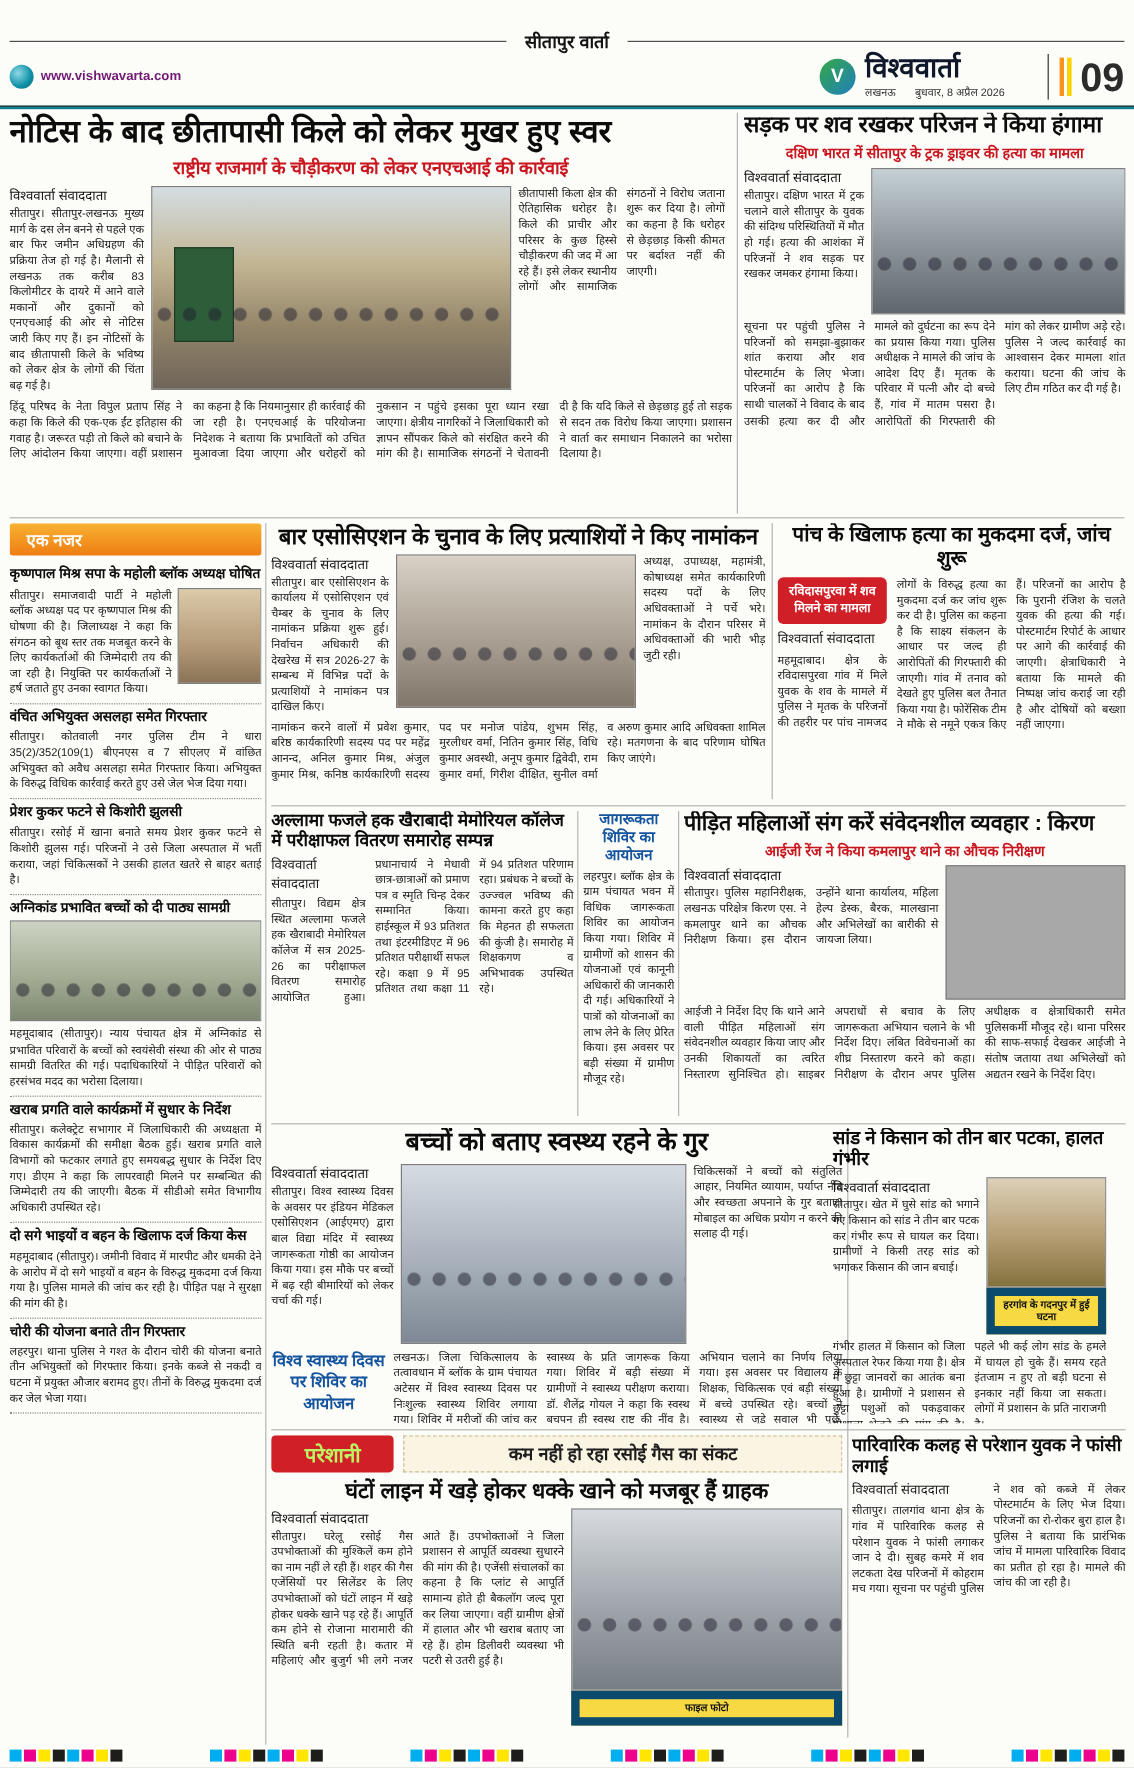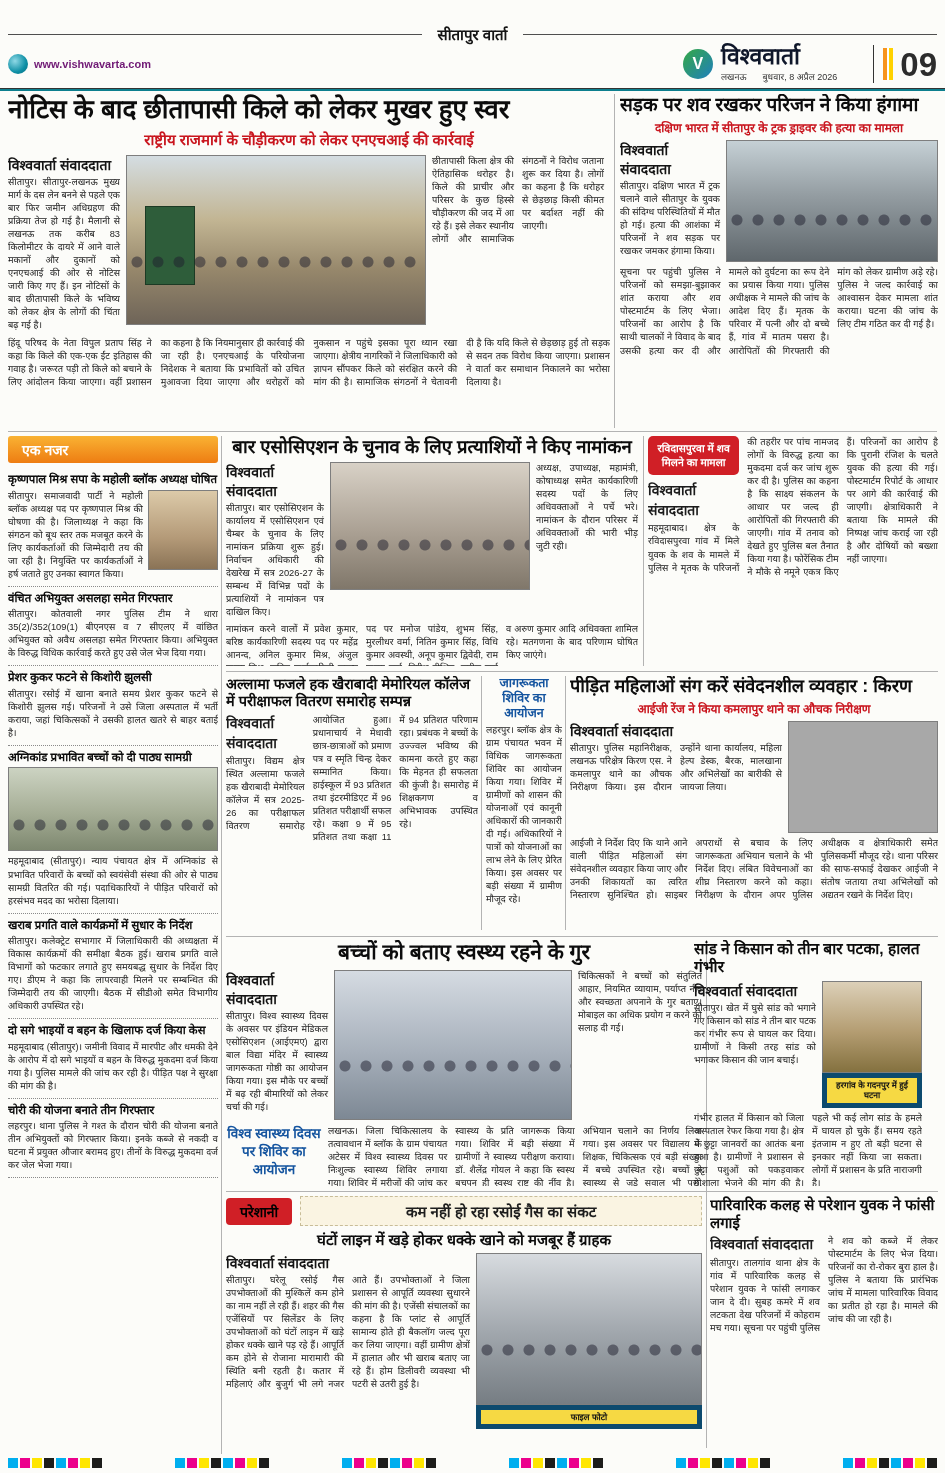--- a/index.html
+++ b/index.html
@@ -5,21 +5,21 @@
   *{margin:0;padding:0;box-sizing:border-box}
   html,body{background:#d9d9d9}
   .page{position:relative;width:945px;height:1473px;margin:0 auto;background:#fcfcf9;
         font-family:"Liberation Sans","DejaVu Sans",sans-serif;color:#141414;overflow:hidden}
   .abs{position:absolute}
   .row{display:flex;gap:6px}
   .body-text{font-size:9.3px;line-height:1.4;text-align:justify;color:#1c1c1c}
   .cols2{column-count:2;column-gap:8px}
   .cols3{column-count:3;column-gap:8px}
   .cols4{column-count:4;column-gap:9px}
-  .byline{font-weight:bold;font-size:14px;margin-bottom:2px}
+  .byline{font-weight:normal;font-size:11px;margin-bottom:2px}
   .block{display:block}
   h1,h2,h3{font-weight:bold;color:#0c0c0c;line-height:1.18}
   .center{text-align:center}
   .subhead-red{color:#c9161f;font-weight:bold;text-align:center;font-size:15px;margin:4px 0 6px}
   .subhead-red.sm{font-size:12px;margin:3px 0 4px}
   .photo{position:relative;border:1px solid #7e7e7e;overflow:hidden;flex-shrink:0;background:#a8a8a8}
   .crowd::after{content:"";position:absolute;left:0;right:0;bottom:0;height:42%;
      background-image:radial-gradient(circle at 10px 9px,rgba(30,30,45,.5) 5px,rgba(30,30,45,0) 6px);
      background-size:21px 100%;background-repeat:repeat-x}
   .ph-fort{background:linear-gradient(180deg,#d4dde2 0%,#c2b593 38%,#96876b 68%,#6e6458 100%)}
@@ -30,23 +30,23 @@
   .ph-police{background:linear-gradient(180deg,#d2dad4 0%,#9fae a4 50%,#70807a 100%)}
   .ph-children{background:linear-gradient(180deg,#d5dbe2 0%,#a7b0bb 55%,#7d8894 100%)}
   .ph-bull{background:linear-gradient(180deg,#dcd0b8 0%,#b49d72 55%,#84713f 100%)}
   .ph-queue{background:linear-gradient(180deg,#d7dbdf 0%,#a3a9af 50%,#767d83 100%)}
   .ph-fort::before{content:"";position:absolute;left:6%;top:30%;width:16%;height:46%;
      background:#2e5d3a;border:1px solid #1c3a24}
   .vline{position:absolute;border-left:1px solid #b3b3b3}
   .hline{position:absolute;border-top:1px solid #b3b3b3}
   .red-label{display:block;background:#d01f26;color:#fff;font-weight:bold;font-size:10.5px;
      line-height:1.3;text-align:center;padding:6px 4px;border-radius:5px;margin-bottom:6px}
-  .yellow-cap{background:#f6d943;border:5px solid #0c4a6e;font-size:8.5px;font-weight:bold;
+  .yellow-cap{background:#f6d943;border:7px solid #0c4a6e;font-size:8.5px;font-weight:bold;
      text-align:center;padding:2px 3px;line-height:1.25}
-  .red-pill{background:#d01f26;color:#000000;font-weight:bold;font-size:14px;padding:4px 14px;
+  .red-pill{background:#d01f26;color:#bef264;font-weight:bold;font-size:17px;padding:4px 28px;
      border-radius:4px;flex-shrink:0;align-self:center}
   .strip-hl{flex:1;font-weight:bold;font-size:15px;color:#1d1d1d;background:#faf4e2;
      border:1px dashed #c8bd98;padding:4px 10px;text-align:center}
   .blue-box{color:#14549f;font-weight:bold;font-size:13.5px;line-height:1.35;text-align:center;flex-shrink:0}
   .ek-nazar{left:8px;top:436px;width:210px;height:1018px;overflow:hidden}
   .ek-header{background:linear-gradient(180deg,#f9b233,#ee7d12);color:#fff;font-weight:bold;
      font-size:14px;padding:4px 14px;border-radius:3px;margin-bottom:5px}
   .ek-item{padding:5px 0;border-bottom:1px dotted #8a8a8a;overflow:hidden}
   .ek-item h3{font-size:11.5px;margin-bottom:3px}
   .small-right{float:right;width:70px;height:80px;margin:0 0 4px 5px}
@@ -83,21 +83,21 @@
   .college h2{font-size:14.5px;margin-bottom:4px}
   .awareness{left:486px;top:676px;width:76px;height:254px;overflow:hidden}
   .awareness h3{font-size:12.5px;text-align:center;margin-bottom:4px;color:#14549f}
   .ig{left:570px;top:676px;width:368px;height:254px;overflow:hidden}
   .ig h2{font-size:18px;margin-bottom:2px}
   .health{left:226px;top:940px;width:476px;height:246px;overflow:hidden}
   .health h2{font-size:21px;margin-bottom:5px}
   .bull{left:694px;top:940px;width:228px;height:246px;overflow:hidden}
   .bull h2{font-size:15.5px;margin-bottom:4px}
   .gas{left:226px;top:1196px;width:476px;height:252px;overflow:hidden}
-  .gas h2{font-size:15px;margin:5px 0 4px;text-align:center}
+  .gas h2{font-size:18px;margin:5px 0 4px;text-align:center}
   .kicker-row{display:flex;gap:8px}
   .family{left:710px;top:1196px;width:228px;height:252px;overflow:hidden}
   .family h2{font-size:15px;margin-bottom:4px}
   .photo-w-cap{flex-shrink:0}
   .mt4{margin-top:4px}
   .mt5{margin-top:5px}
   
   .print-marks{left:8px;top:1458px;width:929px;display:flex;justify-content:space-between}
   .cluster{display:flex;gap:2px}
   .sq{width:10px;height:10px;display:block}
@@ -215,20 +215,21 @@
       <div class="photo ph-bar crowd" style="width:200px;height:128px"></div>
       <div style="flex:1">
         <p class="body-text">अध्यक्ष, उपाध्यक्ष, महामंत्री, कोषाध्यक्ष समेत कार्यकारिणी सदस्य पदों के लिए अधिवक्ताओं ने पर्चे भरे। नामांकन के दौरान परिसर में अधिवक्ताओं की भारी भीड़ जुटी रही।</p>
       </div>
     </div>
     <p class="body-text cols3 mt4">नामांकन करने वालों में प्रवेश कुमार, बरिष्ठ कार्यकारिणी सदस्य पद पर महेंद्र आनन्द, अनिल कुमार मिश्र, अंजुल कुमार मिश्र, कनिष्ठ कार्यकारिणी सदस्य पद पर मनोज पांडेय, शुभम सिंह, मुरलीधर वर्मा, नितिन कुमार सिंह, विधि कुमार अवस्थी, अनूप कुमार द्विवेदी, राम कुमार वर्मा, गिरीश दीक्षित, सुनील वर्मा व अरुण कुमार आदि अधिवक्ता शामिल रहे। मतगणना के बाद परिणाम घोषित किए जाएंगे।</p>
   </article>
   <div class="vline" style="left:643px;top:436px;height:230px"></div>
 
   <article class="abs murder">
+    <h2 class="center">पांच के खिलाफ हत्या का मुकदमा दर्ज, जांच शुरू</h2>
     <div class="body-text cols3">
       <span class="red-label">रविदासपुरवा में शव मिलने का मामला</span>
       <span class="byline block">विश्ववार्ता संवाददाता</span>
       <span>महमूदाबाद। क्षेत्र के रविदासपुरवा गांव में मिले युवक के शव के मामले में पुलिस ने मृतक के परिजनों की तहरीर पर पांच नामजद लोगों के विरुद्ध हत्या का मुकदमा दर्ज कर जांच शुरू कर दी है। पुलिस का कहना है कि साक्ष्य संकलन के आधार पर जल्द ही आरोपितों की गिरफ्तारी की जाएगी। गांव में तनाव को देखते हुए पुलिस बल तैनात किया गया है। फोरेंसिक टीम ने मौके से नमूने एकत्र किए हैं। परिजनों का आरोप है कि पुरानी रंजिश के चलते युवक की हत्या की गई। पोस्टमार्टम रिपोर्ट के आधार पर आगे की कार्रवाई की जाएगी। क्षेत्राधिकारी ने बताया कि मामले की निष्पक्ष जांच कराई जा रही है और दोषियों को बख्शा नहीं जाएगा।</span>
     </div>
   </article>
 
   <div class="hline" style="left:226px;top:671px;width:712px"></div>
 
   <article class="abs college">

